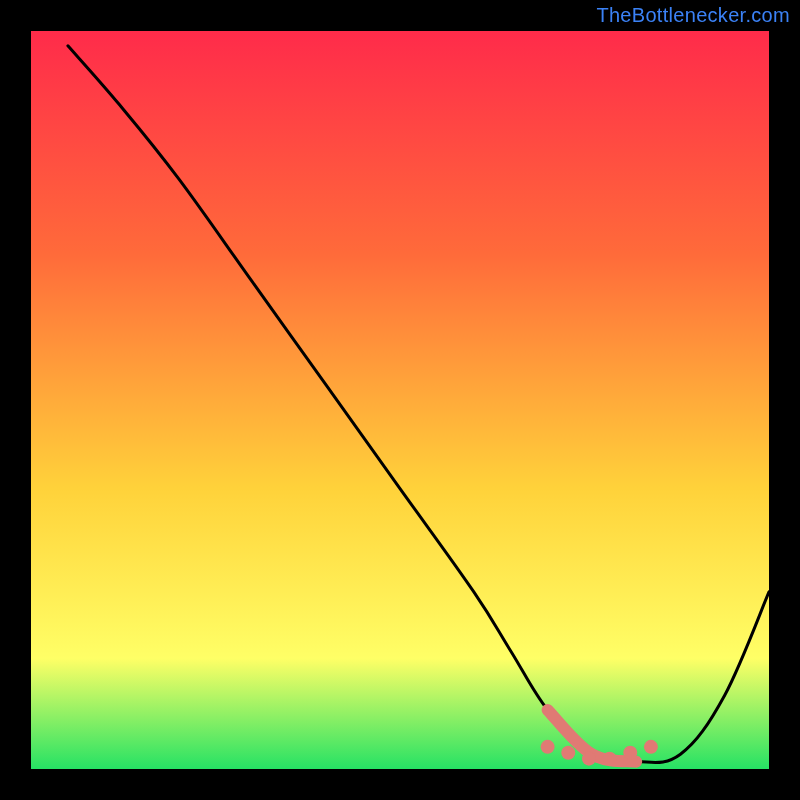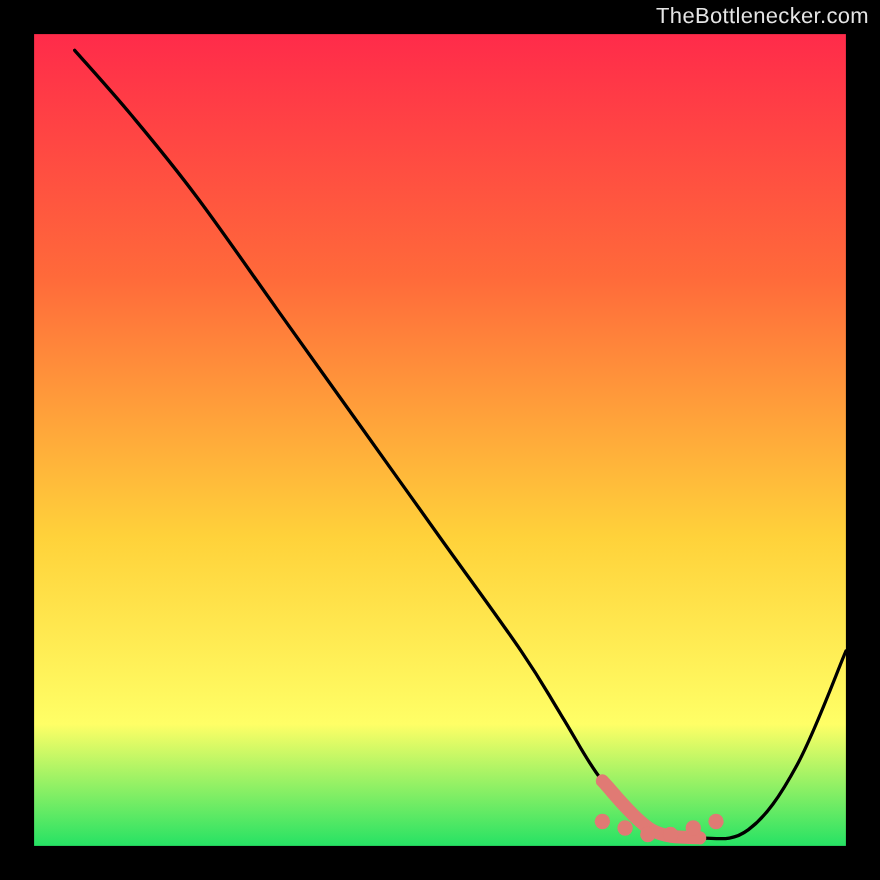--- a/index.html
+++ b/index.html
@@ -14,21 +14,21 @@
     position: absolute;
     left: 0;
     top: 0;
     width: 800px;
     height: 800px;
   }
   .attribution {
     position: absolute;
     top: 4px;
     right: 10px;
-    color: #e5e5e5;
+    color: #3b82f6;
     font: 20px Arial, Helvetica, sans-serif;
     letter-spacing: 0.3px;
   }
 </style>
 </head>
 <body>
 
 <svg class="canvas" viewBox="0 0 800 800" xmlns="http://www.w3.org/2000/svg">
   <defs>
     <linearGradient id="bg-grad" x1="0" y1="0" x2="0" y2="1">

